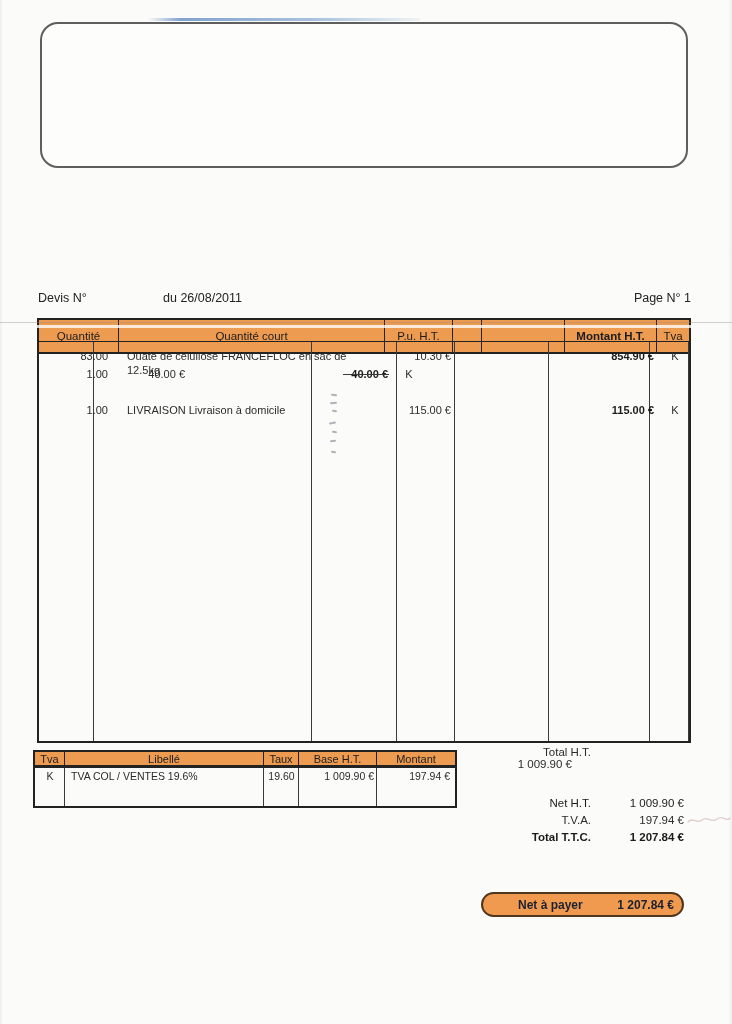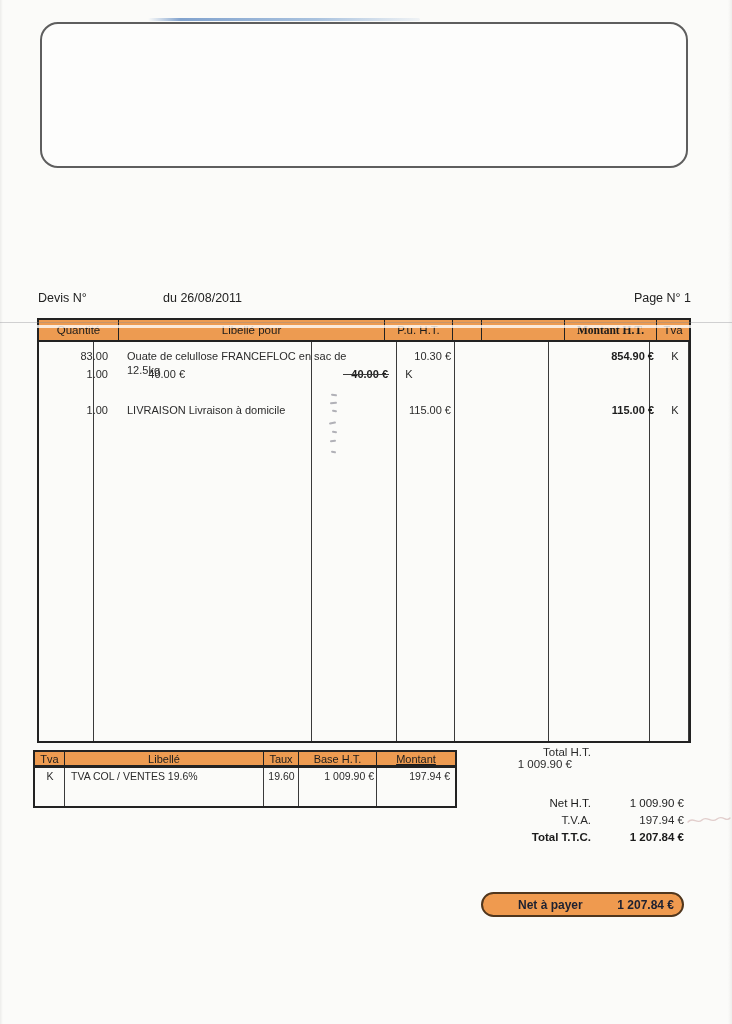--- a/index.html
+++ b/index.html
@@ -28,21 +28,21 @@
   }
 
   
   .doc-info { position:absolute; left:0; top:291px; width:732px; height:16px; font-size:12.5px; color:#222; }
   .devis-label { position:absolute; left:38px; }
   .devis-date  { position:absolute; left:163px; }
   .page-num    { position:absolute; right:41px; }
 
   
   .it-header {
-    position:absolute; left:37px; top:318px; width:654px; height:24px;
+    position:absolute; left:37px; top:318px; width:654px; height:36px;
     display:flex; background:#ED9B51; border:2px solid #222;
   }
   .it-header .hc {
     border-right:1px solid #222; height:100%;
     display:flex; align-items:center; justify-content:center;
     font-size:11.5px; color:#1c1c1c; overflow:hidden;
   }
   .it-header .hc:last-child { border-right:none; }
   .it-body {
     position:absolute; left:37px; top:341px; width:654px; height:402px;
@@ -88,21 +88,21 @@
     display:flex; align-items:center; justify-content:center;
     font-size:11px; color:#1c1c1c;
   }
   .vat-header .hc:last-child { border-right:none; }
   .vat-body {
     position:absolute; left:33px; top:767px; width:424px; height:41px;
     border:2px solid #222; border-top-width:1px; display:flex;
   }
   .vat-body .col { height:100%; border-right:1px solid #3a3a3a; }
   .vat-body .col:last-child { border-right:none; }
-  .v1{width:30px;} .v2{width:199px;} .v3{width:35px;} .v4{width:78px;} .v5{width:78px; flex:1;text-decoration:underline;}
+  .v1{width:30px;} .v2{width:199px;} .v3{width:35px;} .v4{width:78px;} .v5{width:78px; flex:1;}
   .vat-row { position:absolute; left:35px; top:770px; width:420px; display:flex; font-size:10.5px; }
   .vc-code { width:30px; text-align:center; }
   .vc-label{ width:199px; padding-left:6px; }
   .vc-rate { width:35px; text-align:center; }
   .vc-base { width:78px; text-align:right; padding-right:3px; }
   .vc-amt  { width:78px; text-align:right; padding-right:5px; }
 
   
   .total-line { position:absolute; left:479px; width:205px; display:flex; font-size:11.5px; }
   .total-line .lbl { width:112px; text-align:right; }
@@ -134,25 +134,25 @@
   <div class="blue-streak"></div>
 
   <div class="doc-info">
     <span class="devis-label">Devis N°</span>
     <span class="devis-date">du 26/08/2011</span>
     <span class="page-num">Page N° 1</span>
   </div>
 
   <div class="it-header">
     <div class="hc w1">Quantité</div>
-    <div class="hc w2">Libellé pour</div>
+    <div class="hc w2">Quantité court</div>
     <div class="hc w3">P.u. H.T.</div>
     <div class="hc w4"></div>
     <div class="hc w5"></div>
-    <div class="hc w6" style="font-weight:bold;font-family:Liberation Serif, serif;">Montant H.T.</div>
+    <div class="hc w6" style="font-weight:bold;">Montant H.T.</div>
     <div class="hc w7">Tva</div>
   </div>
 
   <div class="it-body">
     <div class="col w1"></div>
     <div class="col w2"></div>
     <div class="col w3"></div>
     <div class="col w4"></div>
     <div class="col w5"></div>
     <div class="col w6"></div>

